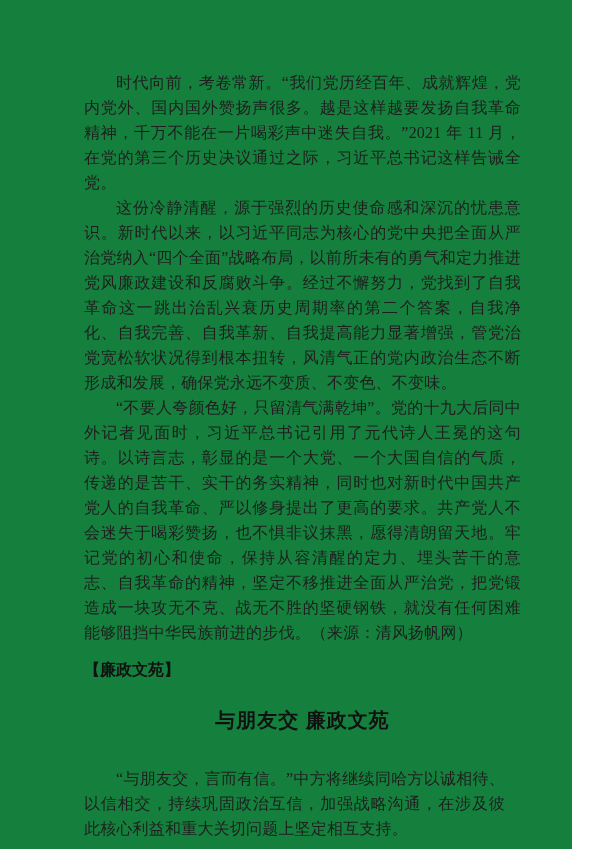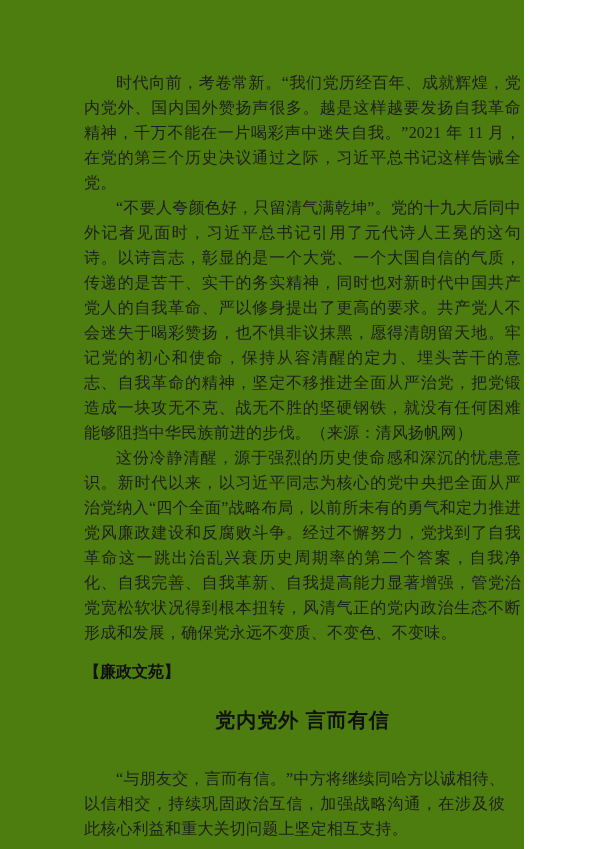--- a/index.html
+++ b/index.html
@@ -8,23 +8,23 @@
     background: #ffffff;
   }
   body {
     width: 600px;
     height: 849px;
     overflow: hidden;
     font-family: "Liberation Serif", "DejaVu Serif", serif;
   }
   .page {
     position: relative;
-    width: 524px;
+    width: 572px;
     height: 849px;
-    background: #4d7c0f;
+    background: #15803d;
     box-sizing: border-box;
   }
   .content {
     position: absolute;
     left: 84px;
     top: 70px;
     width: 437px;
   }
   .body-paragraph {
     margin: 0;
@@ -36,20 +36,21 @@
     text-justify: inter-ideograph;
     letter-spacing: 0.2px;
   }
   .section-label {
     margin: 14px 0 0 0;
     font-size: 16px;
     line-height: 25px;
     font-weight: bold;
     color: #111111;
     text-align: left;
+    font-family: Liberation Mono, monospace;
   }
   .article-title {
     margin: 22px 0 0 0;
     font-size: 20px;
     line-height: 28px;
     font-weight: bold;
     color: #111111;
     text-align: center;
     font-family: "Liberation Sans", "DejaVu Sans", sans-serif;
     letter-spacing: 1px;
@@ -59,24 +60,24 @@
   }
 </style>
 </head>
 <body>
 
 <div class="page">
   <div class="content">
 
     <p class="body-paragraph">时代向前，考卷常新。“我们党历经百年、成就辉煌，党内党外、国内国外赞扬声很多。越是这样越要发扬自我革命精神，千万不能在一片喝彩声中迷失自我。”2021 年 11 月，在党的第三个历史决议通过之际，习近平总书记这样告诫全党。</p>
 
+    <p class="body-paragraph">这份冷静清醒，源于强烈的历史使命感和深沉的忧患意识。新时代以来，以习近平同志为核心的党中央把全面从严治党纳入“四个全面”战略布局，以前所未有的勇气和定力推进党风廉政建设和反腐败斗争。经过不懈努力，党找到了自我革命这一跳出治乱兴衰历史周期率的第二个答案，自我净化、自我完善、自我革新、自我提高能力显著增强，管党治党宽松软状况得到根本扭转，风清气正的党内政治生态不断形成和发展，确保党永远不变质、不变色、不变味。</p>
+
     <p class="body-paragraph">“不要人夸颜色好，只留清气满乾坤”。党的十九大后同中外记者见面时，习近平总书记引用了元代诗人王冕的这句诗。以诗言志，彰显的是一个大党、一个大国自信的气质，传递的是苦干、实干的务实精神，同时也对新时代中国共产党人的自我革命、严以修身提出了更高的要求。共产党人不会迷失于喝彩赞扬，也不惧非议抹黑，愿得清朗留天地。牢记党的初心和使命，保持从容清醒的定力、埋头苦干的意志、自我革命的精神，坚定不移推进全面从严治党，把党锻造成一块攻无不克、战无不胜的坚硬钢铁，就没有任何困难能够阻挡中华民族前进的步伐。（来源：清风扬帆网）</p>
-
-    <p class="body-paragraph">这份冷静清醒，源于强烈的历史使命感和深沉的忧患意识。新时代以来，以习近平同志为核心的党中央把全面从严治党纳入“四个全面”战略布局，以前所未有的勇气和定力推进党风廉政建设和反腐败斗争。经过不懈努力，党找到了自我革命这一跳出治乱兴衰历史周期率的第二个答案，自我净化、自我完善、自我革新、自我提高能力显著增强，管党治党宽松软状况得到根本扭转，风清气正的党内政治生态不断形成和发展，确保党永远不变质、不变色、不变味。</p>
 
     <h3 class="section-label">【廉政文苑】</h3>
 
-    <h2 class="article-title">党内党外  言而有信</h2>
+    <h2 class="article-title">与朋友交  廉政文苑</h2>
 
     <p class="body-paragraph article2-paragraph">“与朋友交，言而有信。”中方将继续同哈方以诚相待、以信相交，持续巩固政治互信，加强战略沟通，在涉及彼此核心利益和重大关切问题上坚定相互支持。</p>
 
   </div>
 </div>
 
 </body></html>

